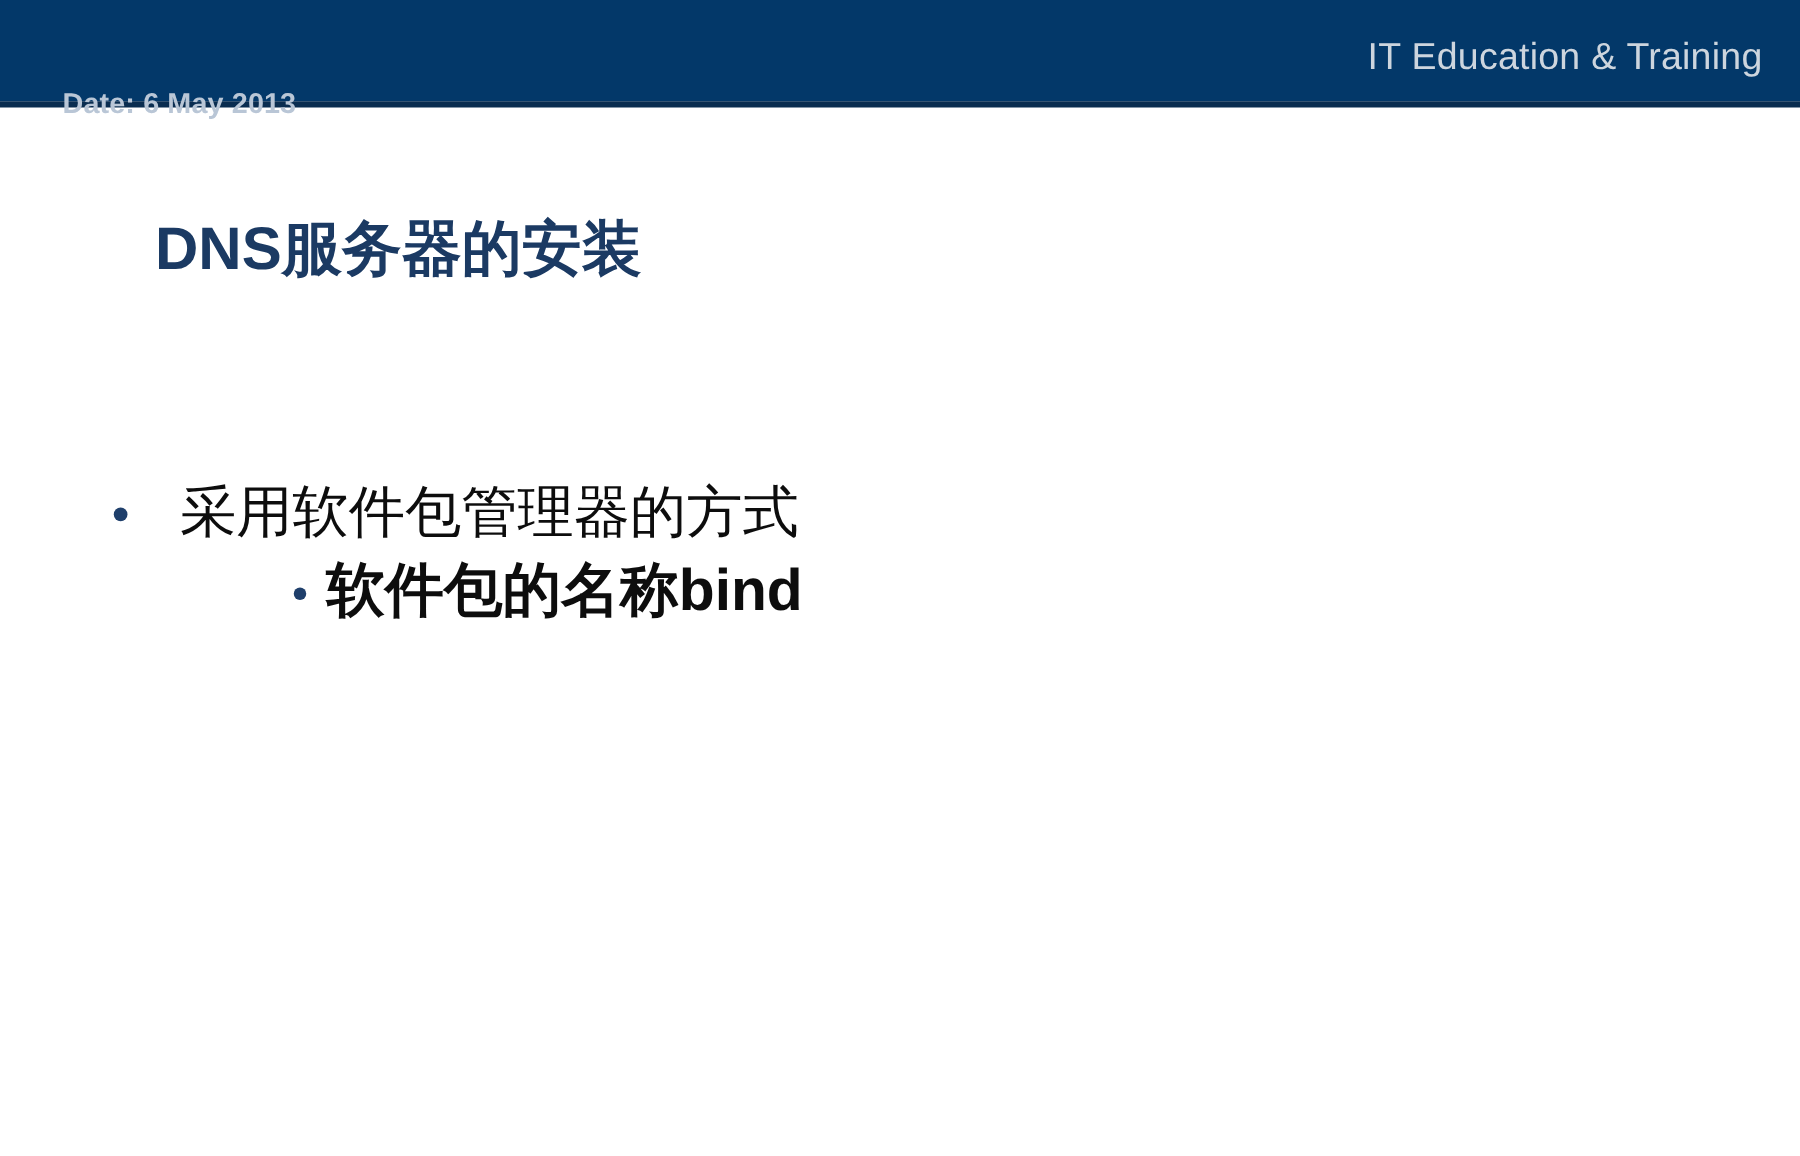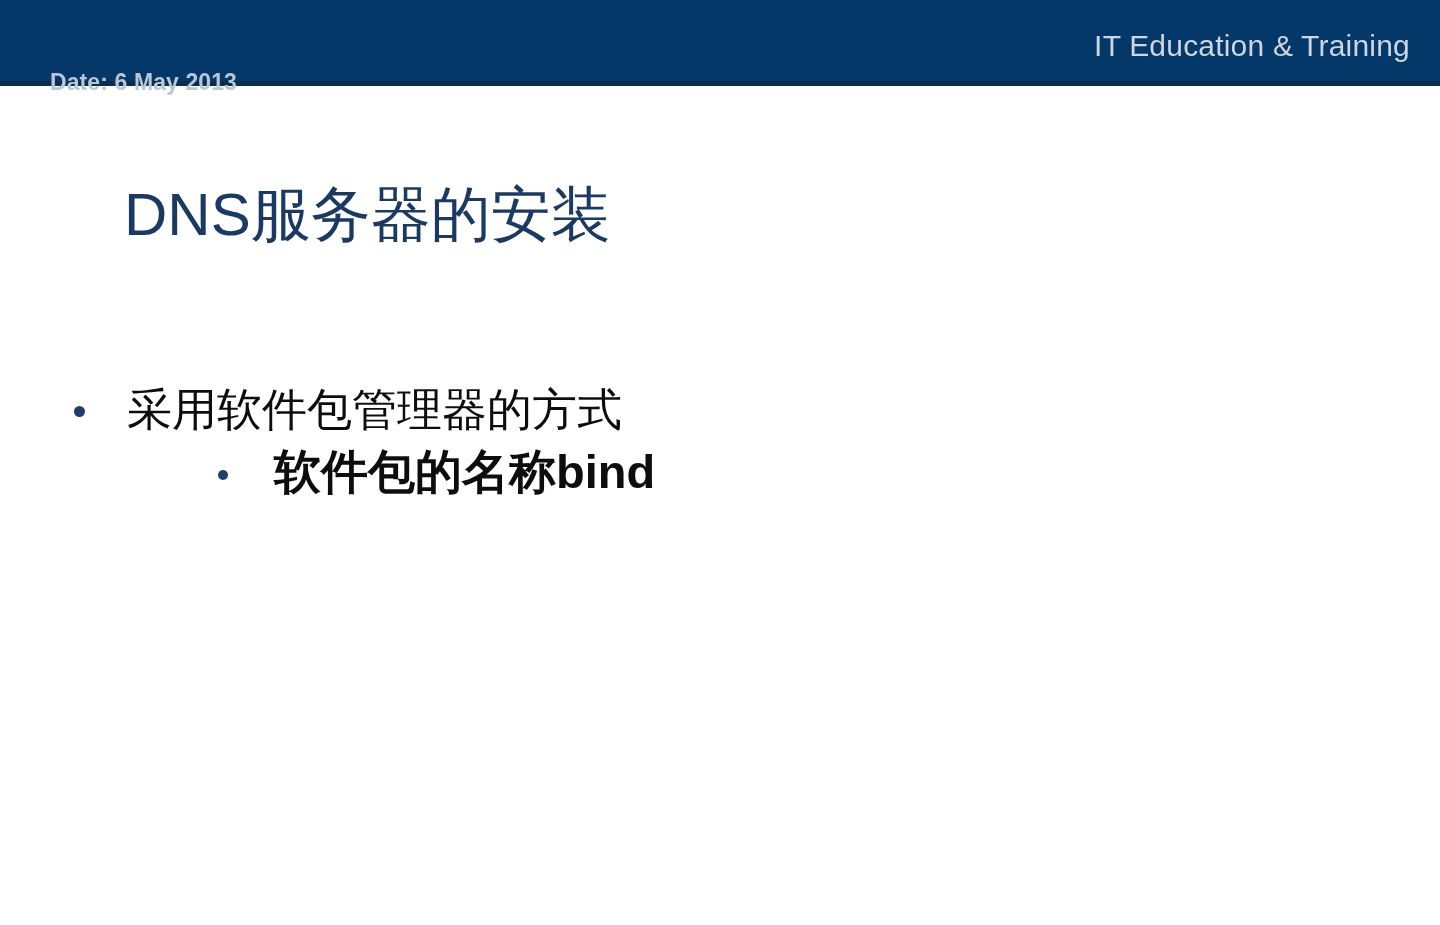--- a/index.html
+++ b/index.html
@@ -62,32 +62,32 @@
     letter-spacing: 0.2px;
     white-space: nowrap;
     line-height: 1;
   }
 
   
   .slide-title {
     position: absolute;
     left: 124px;
     top: 142px;
-    font-size: 60px;
-    font-weight: 400;
+    font-size: 48px;
+    font-weight: 700;
     color: #1b3a63;
     letter-spacing: 0px;
     white-space: nowrap;
     line-height: 1.1;
   }
 
   
   .body-content {
     position: absolute;
-    left: 0;
+    left: 17px;
     top: 383px;
     width: 1176px;
   }
 
   .bullet-row {
     position: relative;
     display: flex;
     align-items: flex-start;
     white-space: nowrap;
   }
@@ -111,21 +111,20 @@
     font-weight: 500;
     color: #0d0d0d;
     line-height: 1.18;
     letter-spacing: 0px;
   }
 
   
   .level-2 {
     padding-left: 218px;
     margin-bottom: 6px;
-    gap: 30px;
   }
   .level-2 .bullet-dot {
     width: 10px;
     height: 10px;
     border-radius: 50%;
     background: #1f3f6b;
     flex: 0 0 auto;
     margin-top: 26px;
     margin-right: 16px;
   }

